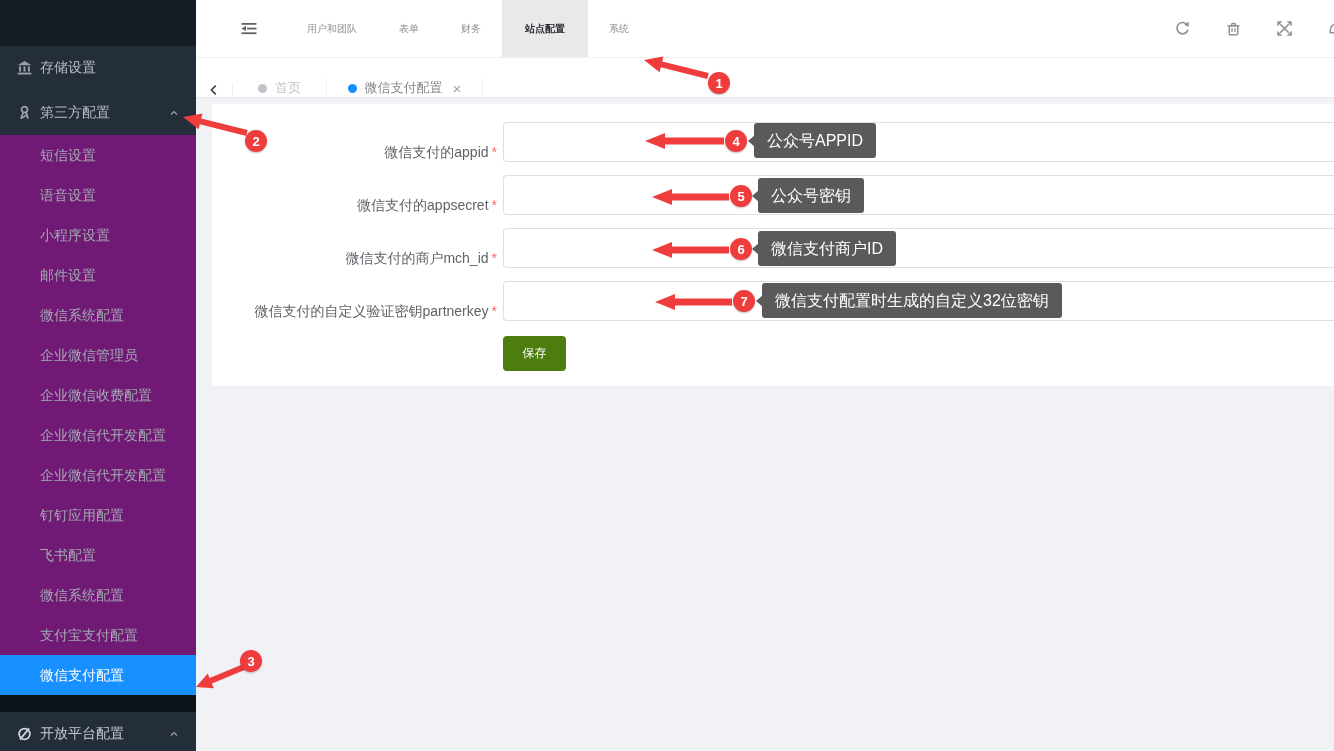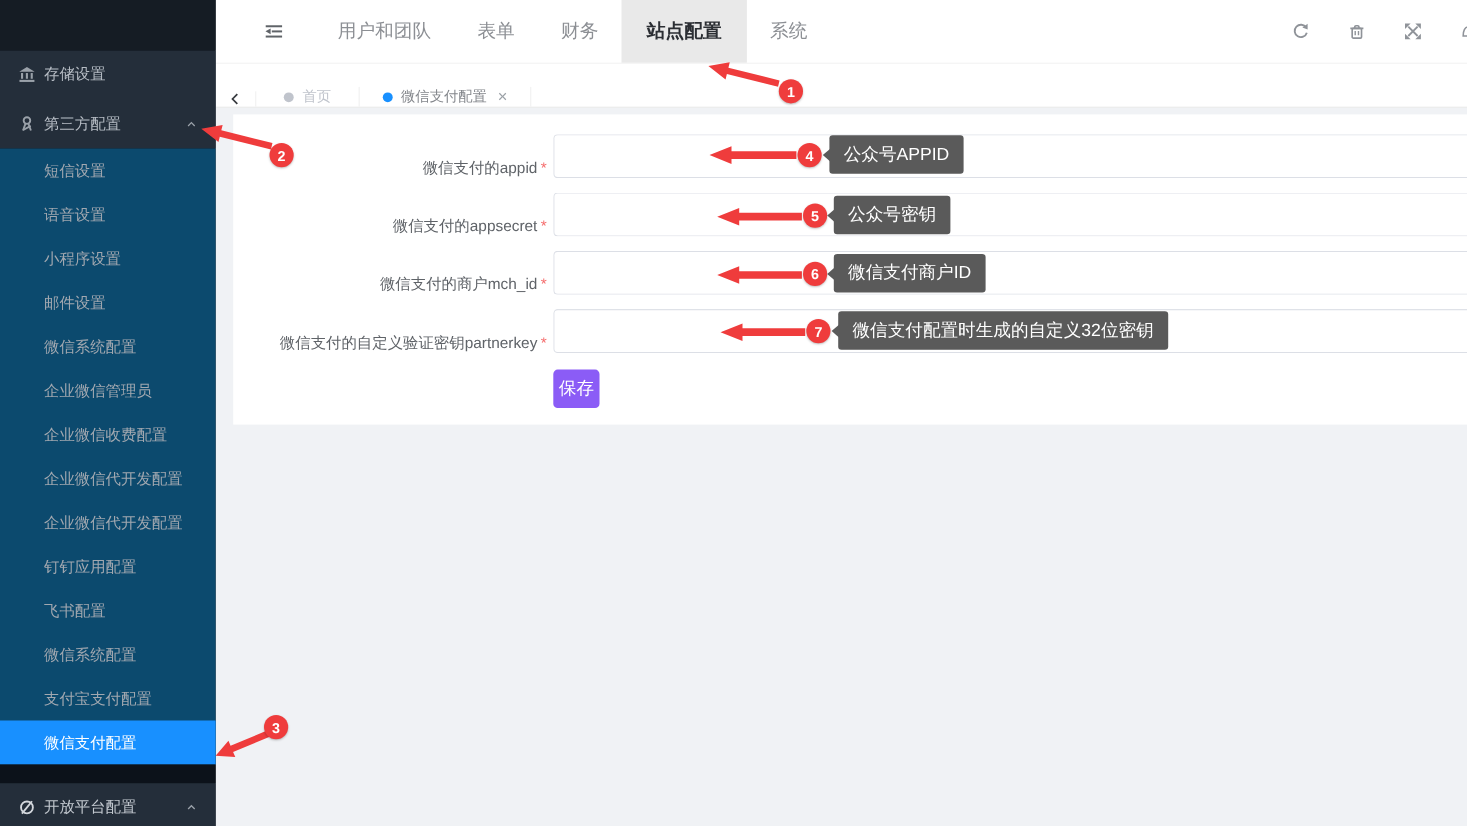--- a/index.html
+++ b/index.html
@@ -7,32 +7,32 @@
   body { font-family:"Liberation Sans","DejaVu Sans",sans-serif; overflow:hidden; }
   .app { position:relative; width:1334px; height:751px; background:#f0f2f5; overflow:hidden; }
 
   
   .sidebar { position:absolute; left:0; top:0; width:196px; height:751px; background:#0c121a; z-index:2; }
   .logo-strip { height:46px; background:#151c24; }
   .side-group { height:44px; display:flex; align-items:center; background:#242e3a; color:#b7bdc5; font-size:14px; padding:0 16px; cursor:pointer; }
   .side-group.tall { height:45px; }
   .side-group .gicon { width:17px; height:16px; margin-right:7px; flex:0 0 17px; }
   .side-group .caret { margin-left:auto; width:12px; height:12px; }
-  .submenu { list-style:none; background:#0c4a6e; }
+  .submenu { list-style:none; background:#701a75; }
   .submenu li { height:40px; line-height:40px; padding-left:40px; color:#a2a8b0; font-size:14px; cursor:pointer; white-space:nowrap; }
   .submenu li.active { background:#1890ff; color:#ffffff; }
   .submenu-pad { height:17px; background:#0c121a; }
   .side-group.bottom { height:44px; background:#242e3a; color:#c2c8cf; }
 
   
   .main { position:absolute; left:196px; top:0; width:1138px; height:751px; }
   .header { height:58px; background:#ffffff; display:flex; align-items:stretch; border-bottom:1px solid #f0f0f0; }
   .fold-btn { width:18px; margin-left:44px; display:flex; align-items:center; cursor:pointer; }
   .nav { display:flex; align-items:stretch; margin-left:28px; }
-  .nav-item { display:flex; align-items:center; padding:0 21px; font-size:17px; color:#8c8f94; cursor:pointer; white-space:nowrap; }
+  .nav-item { display:flex; align-items:center; padding:0 21px; font-size:10px; color:#8c8f94; cursor:pointer; white-space:nowrap; }
   .nav-item.active { background:#e9e9e9; color:#2b2e33; font-weight:bold; padding:0 23px; }
   .hdr-icons { margin-left:auto; display:flex; align-items:center; gap:34px; padding-right:0; }
   .hdr-icon { width:17px; height:17px; cursor:pointer; flex:0 0 17px; }
   .hdr-icon.sliver { margin-right:-10px; }
 
   
   .tabbar { height:40px; background:#ffffff; display:flex; align-items:flex-end; border-bottom:1px solid #e8e8e8; }
   .tab-back { width:37px; display:flex; align-items:center; justify-content:center; border-right:1px solid #f0f0f0; cursor:pointer; }
   .tab { display:flex; align-items:center; justify-content:center; gap:8px; border-right:1px solid #f0f0f0; font-size:13px; cursor:pointer; }
   .tab.home { width:94px; color:#c0c4cc; }
@@ -43,21 +43,21 @@
   .tab-close { color:#9aa0a6; font-size:15px; line-height:1; margin-left:2px; }
 
   
   .content { height:653px; background:#f0f2f5; padding:6px 0 0 16px; }
   .card { background:#ffffff; width:1122px; height:282px; padding-top:18px; }
   .frow { display:flex; align-items:flex-end; margin-bottom:13px; }
   .flabel { flex:0 0 285px; text-align:right; font-size:14px; color:#5f6368; margin-right:6px; white-space:nowrap; }
   .req { color:#f56c6c; margin-left:3px; }
   .finput { flex:1; height:40px; border:1px solid #dcdfe6; border-radius:4px; background:#fff; padding:0 12px; font-size:14px; color:#303133; outline:none; min-width:0; border-right:none; border-top-right-radius:0; border-bottom-right-radius:0; }
   .save-row { margin-top:15px; padding-left:291px; }
-  .save-btn { width:42px; height:35px; background:#8b5cf6; color:#ffffff; font-size:16px; border:none; border-radius:4px; cursor:pointer; font-family:inherit; }
+  .save-btn { width:63px; height:35px; background:#4d7c0f; color:#ffffff; font-size:12px; border:none; border-radius:4px; cursor:pointer; font-family:inherit; }
   svg.arrow-layer { position:absolute; left:0; top:0; width:1334px; height:751px; z-index:4; pointer-events:none; }
   .badge { position:absolute; width:22px; height:22px; border-radius:50%; background:#ef3c3c; color:#fff; font-size:13px; font-weight:bold; display:flex; align-items:center; justify-content:center; z-index:6; box-shadow:0 1px 2px rgba(0,0,0,.25); }
   .tooltip { position:absolute; height:35px; line-height:35px; background:#5a5a5a; color:#fff; font-size:16px; padding:0 13px; border-radius:3px; z-index:6; white-space:nowrap; }
   .tooltip::before { content:""; position:absolute; left:-6px; top:50%; margin-top:-6px; border-top:6px solid transparent; border-bottom:6px solid transparent; border-right:7px solid #5a5a5a; }
 </style>
 </head>
 <body>
 
 <div class="app">
 

